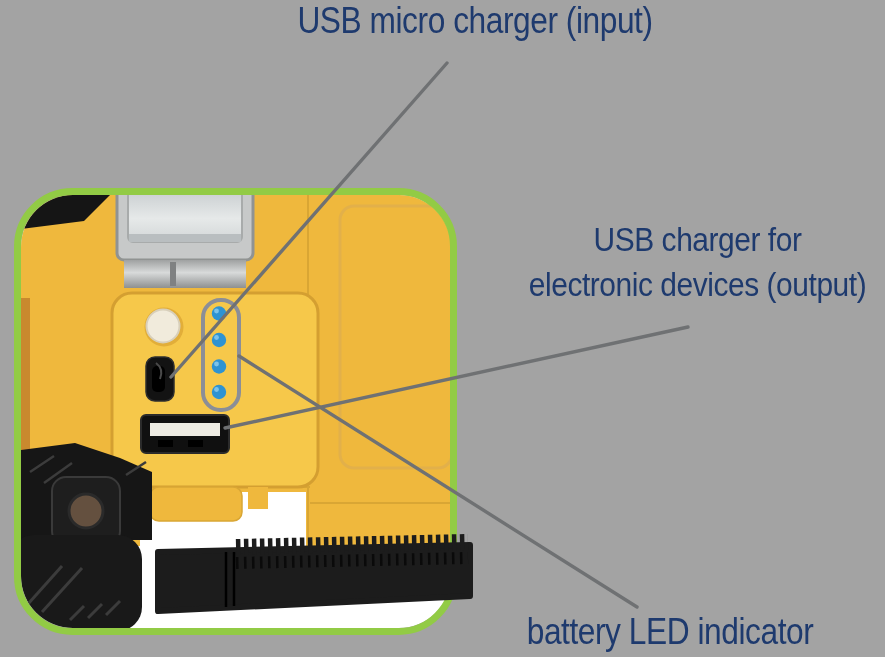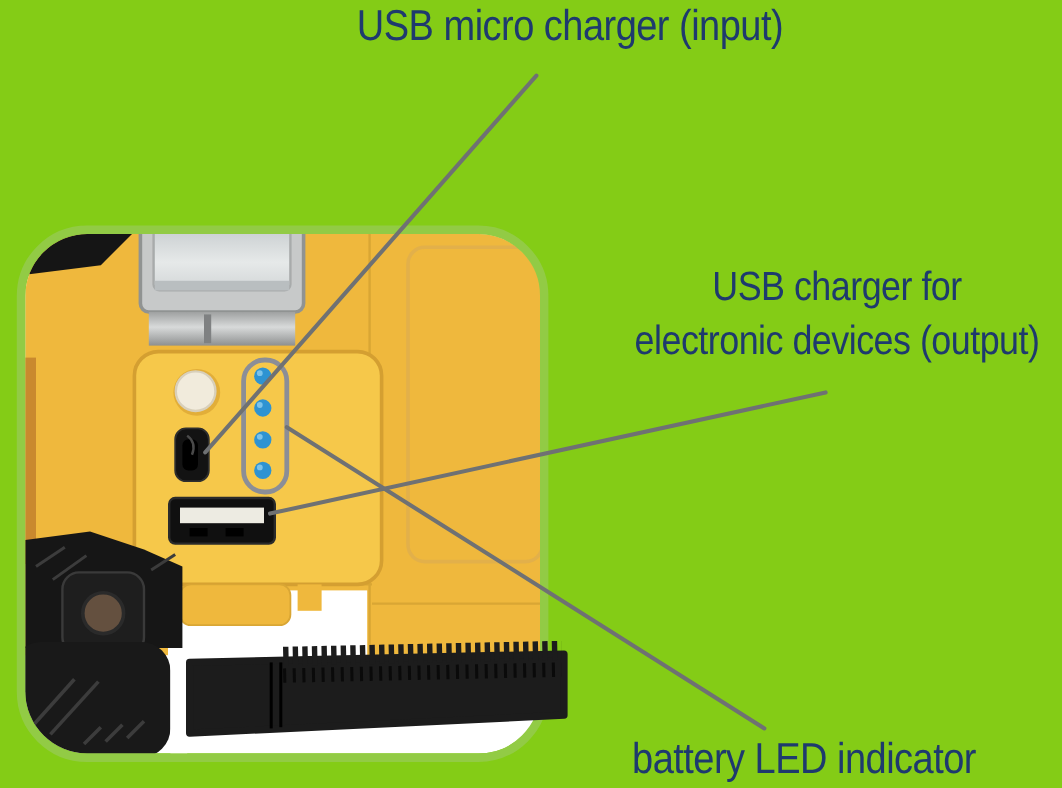--- a/index.html
+++ b/index.html
@@ -1,19 +1,19 @@
 <!DOCTYPE html>
 <html><head>
 <meta charset="utf-8">
 <style>
   html,body{margin:0;padding:0;background:#ffffff;}
   #stage{
     position:relative;
     width:885px;height:657px;
-    background:#84cc16;
+    background:#a3a3a3;
     overflow:hidden;
     font-family:"Liberation Sans",sans-serif;
   }
   .callout-label{
     position:absolute;
     color:#1e3a6e;
     text-align:center;
     white-space:nowrap;
     transform:scaleX(0.88);
     letter-spacing:-0.5px;

